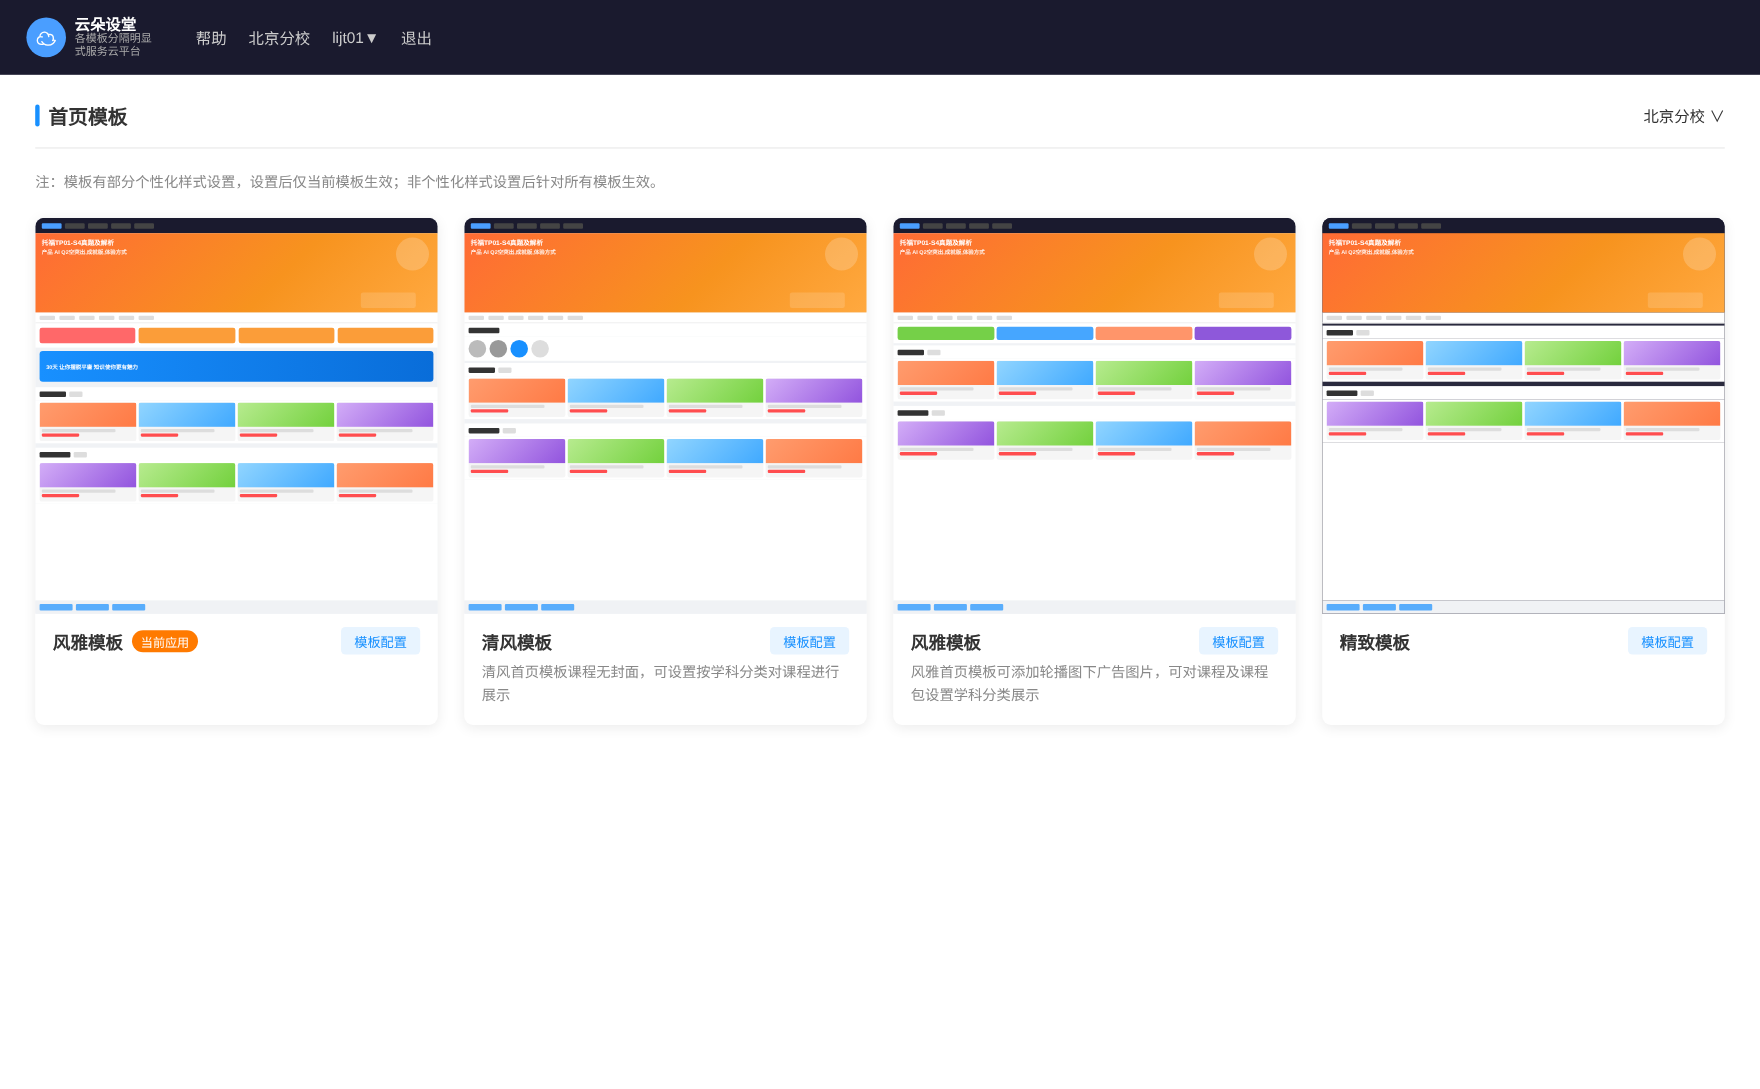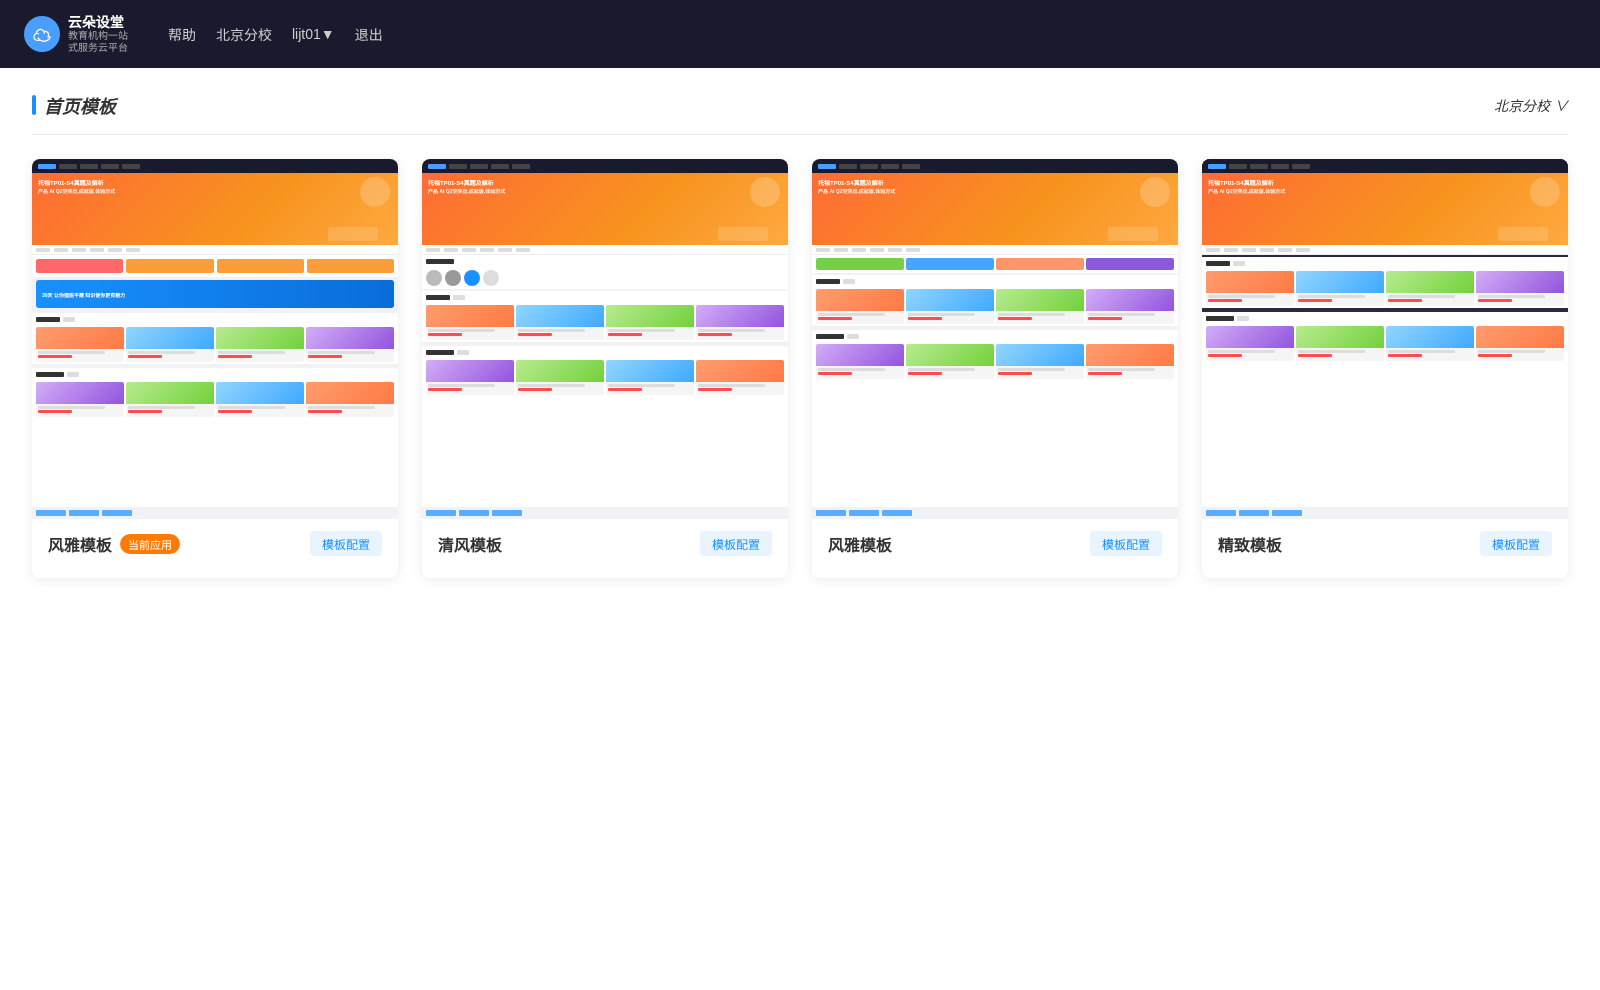--- a/index.html
+++ b/index.html
@@ -55,21 +55,20 @@
     .main { background: white; min-height: 922px; padding: 0 32px 32px; }
 
     
     .page-header {
       display: flex;
       align-items: center;
       justify-content: space-between;
       padding: 24px 0 16px;
       border-bottom: 1px solid #e8e8e8;
       margin-bottom: 0;
-      font-style: italic;
     }
     .page-title-wrap { display: flex; align-items: center; gap: 8px; }
     .page-title-bar { width: 4px; height: 20px; background: #1890ff; border-radius: 2px; }
     .page-title { font-size: 18px; font-weight: 600; color: #333; }
     .branch-selector { font-size: 14px; color: #333; cursor: pointer; display: flex; align-items: center; gap: 4px; }
 
     
     .tabs-bar { display: flex; gap: 0; margin-top: 24px; border-bottom: 2px solid #e8e8e8; }
     .tab-item {
       padding: 10px 24px;
@@ -143,21 +142,21 @@
     .template-card.selected-template .template-thumb { background: #2a2a3e; }
   </style>
 </head>
 <body>
 
 <nav class="navbar">
   <div class="navbar-logo">
     <div class="logo-icon">☁</div>
     <div class="logo-text-wrap">
       <span class="logo-title">云朵设堂</span>
-      <span class="logo-sub">教育机构一站</span>
+      <span class="logo-sub">各模板分隔明显</span>
       <span class="logo-sub">式服务云平台</span>
     </div>
   </div>
   <div class="navbar-right">
     <span>帮助</span>
     <span>北京分校</span>
     <span>
       <span>lijt01</span>▼
     </span>
     <span>退出</span>
@@ -171,20 +170,21 @@
       <div class="page-title-bar"></div>
       <h1 class="page-title">首页模板</h1>
     </div>
     <div class="branch-selector">
       <span>北京分校</span>
       <span>∨</span>
     </div>
   </div>
 
 
+  <div class="note">注：模板有部分个性化样式设置，设置后仅当前模板生效；非个性化样式设置后针对所有模板生效。</div>
 
   <div class="templates-grid" id="templates-grid">
       <div class="template-card">
         <div class="template-thumb">
           <div class="fake-screenshot" style="width: 100%; height: 100%; display: flex; flex-direction: column; overflow: hidden;">
             <div style="height: 14px; background: rgb(26, 26, 46); display: flex; align-items: center; padding: 0px 6px; gap: 3px; flex-shrink: 0;">
               <div style="width: 18px; height: 5px; background: rgb(74, 158, 255); border-radius: 1px;"></div>
               <div style="width: 18px; height: 5px; background: rgb(68, 68, 68); border-radius: 1px;"></div>
               <div style="width: 18px; height: 5px; background: rgb(68, 68, 68); border-radius: 1px;"></div>
               <div style="width: 18px; height: 5px; background: rgb(68, 68, 68); border-radius: 1px;"></div>
@@ -412,20 +412,21 @@
             </div>
           </div>
         </div>
         <div class="template-footer">
           <div class="template-name-row">
             <div style="display: flex; align-items: center;">
               <span class="template-name">清风模板</span>
             </div>
             <button class="config-btn">模板配置</button>
           </div>
+          <div class="template-desc">清风首页模板课程无封面，可设置按学科分类对课程进行展示</div>
         </div>
       </div>
       <div class="template-card">
         <div class="template-thumb">
           <div class="fake-screenshot" style="width: 100%; height: 100%; display: flex; flex-direction: column; overflow: hidden;">
             <div style="height: 14px; background: rgb(26, 26, 46); display: flex; align-items: center; padding: 0px 6px; gap: 3px; flex-shrink: 0;">
               <div style="width: 18px; height: 5px; background: rgb(74, 158, 255); border-radius: 1px;"></div>
               <div style="width: 18px; height: 5px; background: rgb(68, 68, 68); border-radius: 1px;"></div>
               <div style="width: 18px; height: 5px; background: rgb(68, 68, 68); border-radius: 1px;"></div>
               <div style="width: 18px; height: 5px; background: rgb(68, 68, 68); border-radius: 1px;"></div>
@@ -529,20 +530,21 @@
             </div>
           </div>
         </div>
         <div class="template-footer">
           <div class="template-name-row">
             <div style="display: flex; align-items: flex-start;">
               <span class="template-name">风雅模板</span>
             </div>
             <button class="config-btn">模板配置</button>
           </div>
+          <div class="template-desc">风雅首页模板可添加轮播图下广告图片，可对课程及课程包设置学科分类展示</div>
         </div>
       </div>
       <div class="template-card selected-template">
         <div class="template-thumb">
           <div class="fake-screenshot" style="width: 100%; height: 100%; display: flex; flex-direction: column; overflow: hidden;">
             <div style="height: 14px; background: rgb(26, 26, 46); display: flex; align-items: center; padding: 0px 6px; gap: 3px; flex-shrink: 0;">
               <div style="width: 18px; height: 5px; background: rgb(74, 158, 255); border-radius: 1px;"></div>
               <div style="width: 18px; height: 5px; background: rgb(68, 68, 68); border-radius: 1px;"></div>
               <div style="width: 18px; height: 5px; background: rgb(68, 68, 68); border-radius: 1px;"></div>
               <div style="width: 18px; height: 5px; background: rgb(68, 68, 68); border-radius: 1px;"></div>

